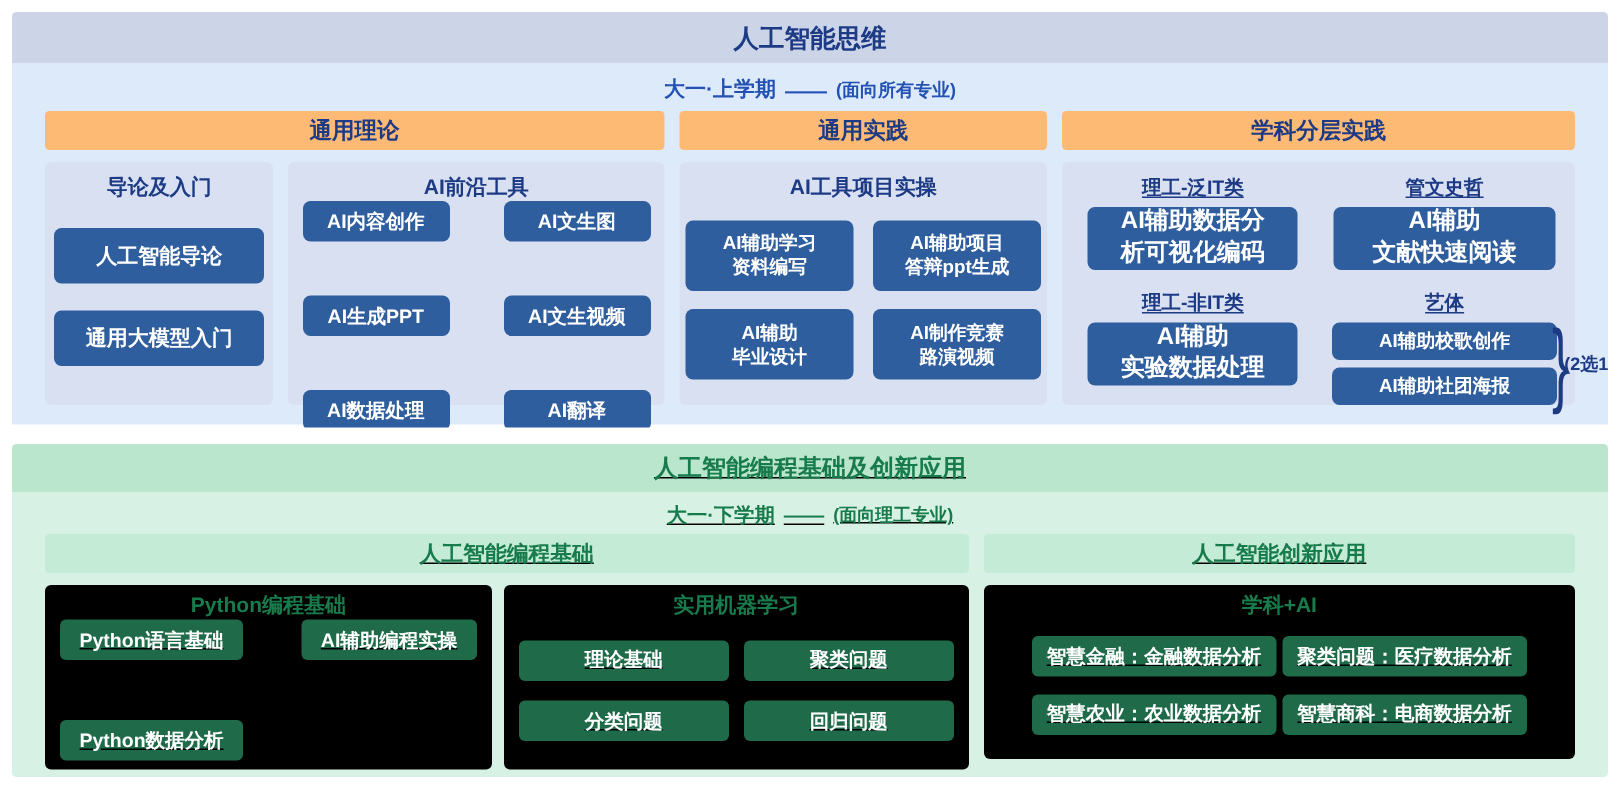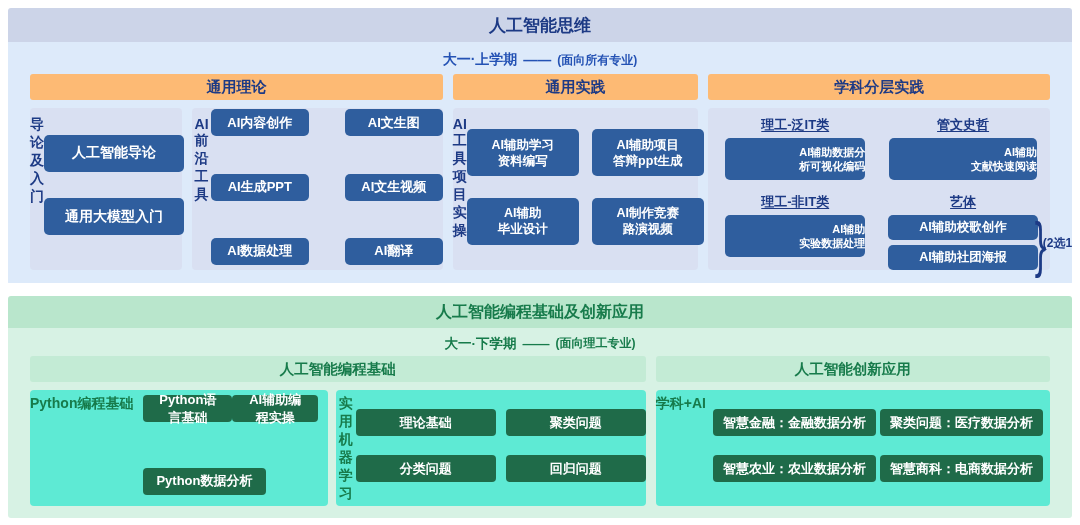--- a/index.html
+++ b/index.html
@@ -4,21 +4,21 @@
 <style>
   html,body { margin:0; padding:0; background:#ffffff; }
   body {
     width:1080px; height:525px; overflow:hidden;
     font-family:"Liberation Sans","DejaVu Sans",sans-serif;
   }
   .wrap { position:relative; width:1080px; height:525px; background:#ffffff; }
 
   .sec { position:absolute; left:8px; width:1064px; border-radius:3px; overflow:hidden; }
   .sec.top { top:8px; height:277px; }
-  .sec.bottom { top:296px; height:222px; }
+  .sec.bottom { top:296px; height:222px;text-decoration:underline; }
 
   .sec-header { display:flex; align-items:center; justify-content:center; font-weight:bold; }
   .top .sec-header { height:34px; background:#ccd4e8; color:#1d3a85; font-size:17px; }
   .bottom .sec-header { height:32px; background:#b9e6cc; color:#177b4b; font-size:16px; }
 
   .sec-body { box-sizing:border-box; }
   .top .sec-body { background:#ddeafa; height:241px; padding:4px 22px 0; }
   .bottom .sec-body { background:#d7f2e4; height:234px; padding:3px 22px 0; }
 
   .subtitle { display:flex; align-items:center; justify-content:center; gap:6px; font-weight:bold; }
@@ -34,23 +34,23 @@
   .col-practice { flex:245 1 0; }
   .col-layered { flex:341 1 0; }
   .col-basics { flex:620 1 0; }
   .col-innov { flex:397 1 0; }
 
   .col-header { border-radius:3px; display:flex; align-items:center; justify-content:center; font-weight:bold; flex:0 0 26px; }
   .top .col-header { background:#fdba74; color:#1d3a85; font-size:15px; }
   .bottom .col-header { background:#c3ebd5; color:#177b4b; font-size:14.5px; }
 
   .col-content { flex:1; display:flex; gap:10px; min-height:0; }
-  .panel { border-radius:4px; display:flex; flex-direction:row; min-width:0; }
+  .panel { border-radius:4px; display:flex; flex-direction:column; min-width:0; }
   .top .panel { background:#d9e0f2; }
-  .bottom .panel { background:#5eead4; }
+  .bottom .panel { background:#000000; }
   .panel-label { text-align:center; font-weight:bold; }
   .top .panel-label { color:#1d3a85; font-size:14px; margin-top:8px; }
   .bottom .panel-label { color:#177b4b; font-size:14px; margin-top:5px; }
 
   .p-intro { flex:152 1 0; }
   .p-tools { flex:250 1 0; }
   .p-python { flex:300 1 0; }
   .p-ml { flex:312 1 0; }
 
   .btn { color:#fff; font-weight:600; display:flex; flex-direction:column; align-items:center; justify-content:center; text-align:center; box-sizing:border-box; }
@@ -64,21 +64,21 @@
   .btn-tool { min-width:98px; height:27px; font-size:13px; padding:0 9px; }
 
   .practice-grid { flex:1; display:grid; grid-template-columns:repeat(2,auto); justify-content:center; column-gap:13px; align-content:space-evenly; padding-bottom:4px; }
   .btn-2l { width:112px; height:47px; font-size:12.5px; line-height:1.3; }
 
   .layered-content { flex:1; display:flex; gap:6px; padding:0 6px; }
   .lay-col { flex:1; display:flex; flex-direction:column; align-items:center; }
   .group-label { font-weight:bold; font-size:13px; color:#1d3a85; text-decoration:underline; text-underline-offset:2px; }
   .gl-1 { margin-top:8px; }
   .gl-2 { margin-top:13px; }
-  .btn-lay { margin-top:4px; font-size:11px; line-height:1.3; height:42px;align-items:flex-end; }
+  .btn-lay { margin-top:4px; font-size:16px; line-height:1.3; height:42px; }
   .btn-lay.w-left { width:140px; }
   .btn-lay.w-right { width:148px; }
   .art-wrap { position:relative; margin-top:4px; }
   .art-btns { display:flex; flex-direction:column; gap:5px; }
   .btn-art { width:150px; height:25px; font-size:12.5px; border-radius:5px; }
   .brace-wrap { position:absolute; left:100%; top:50%; transform:translateY(-50%); display:flex; align-items:center; }
   .brace { font-size:62px; line-height:55px; color:#1d3a85; transform:scaleX(0.55); font-weight:400; margin-left:-8px; }
   .choice-note { font-size:12px; font-weight:bold; color:#1d3a85; margin-left:-8px; white-space:nowrap; }
 
   .basics-content { flex:1; display:flex; gap:8px; }

